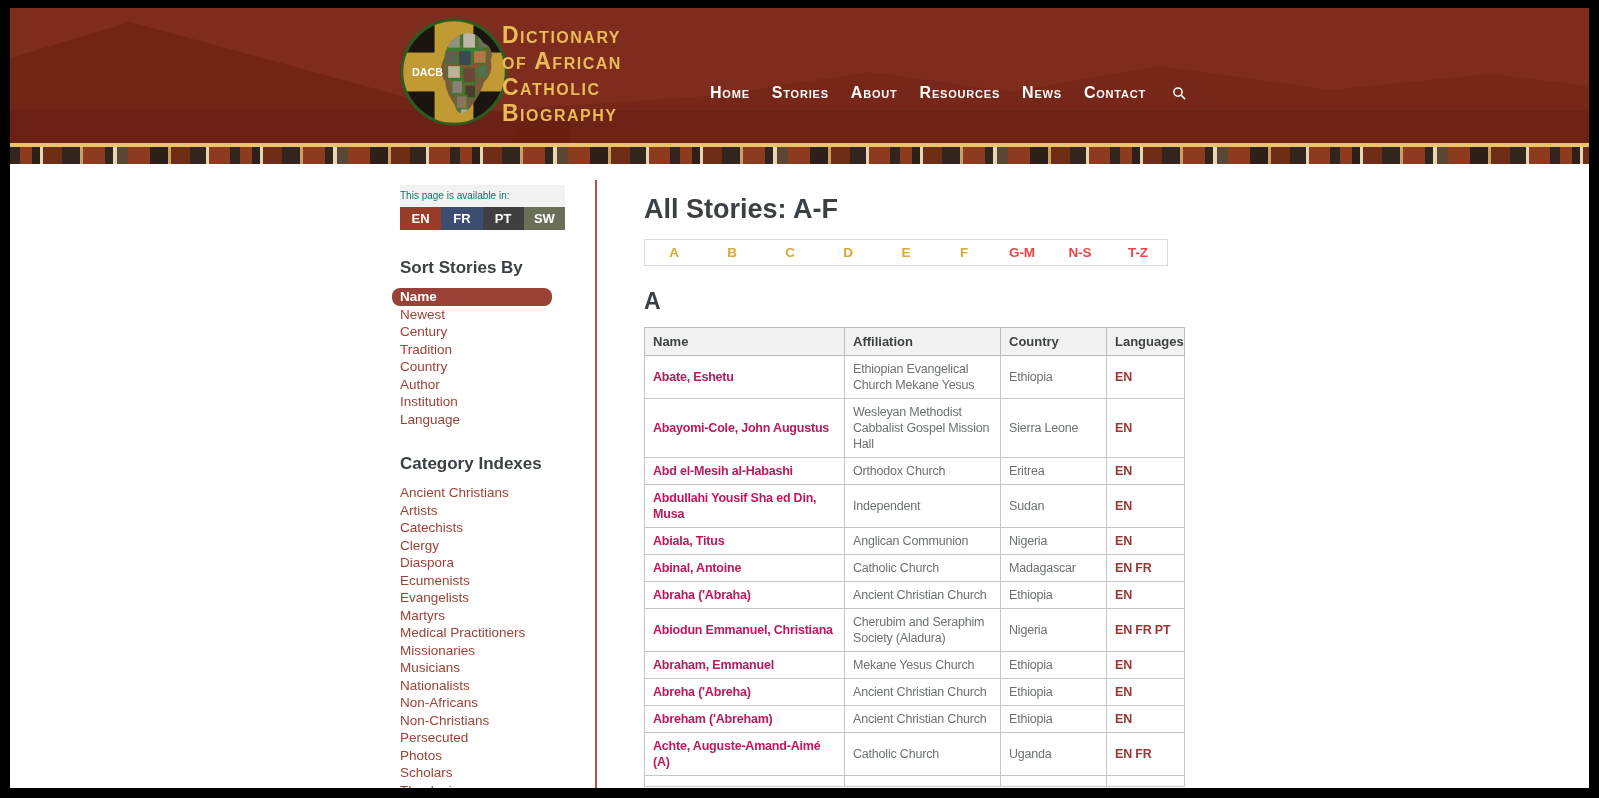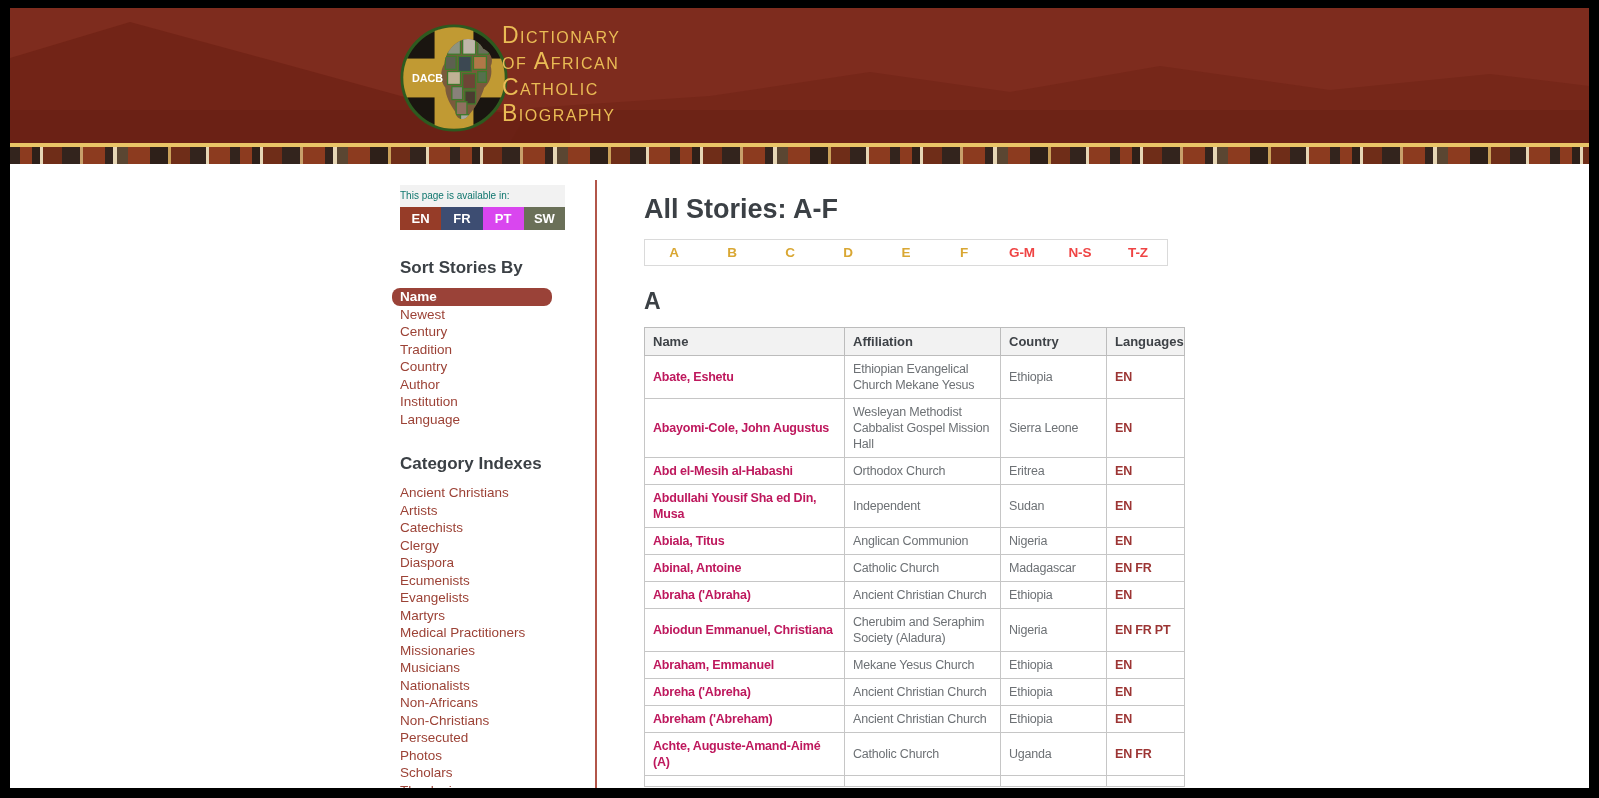--- a/index.html
+++ b/index.html
@@ -19,28 +19,28 @@
 
   
   .site-header {
     position:relative;
     height:135px;
     background:#7e2c1e;
     overflow:hidden;
   }
   .mountains { position:absolute; left:0; top:0; width:1579px; height:135px; }
   .logo {
-    position:absolute; left:390px; top:16px;
+    position:absolute; left:390px; top:10px;
     width:108px; height:108px; cursor:pointer;
   }
   .site-title {
     position:absolute; left:492px; top:14px;
     color:#eabc55;
     font-variant:small-caps;
-    font-size:23px; line-height:26px; font-weight:400;
+    font-size:23px; line-height:26px; font-weight:700;
     letter-spacing:1.5px;
   }
   .main-nav {
     position:absolute; left:700px; top:76px;
     display:flex; align-items:center; gap:22px;
   }
   .main-nav a {
     color:#fff; text-decoration:none;
     font-variant:small-caps; font-weight:600;
     font-size:16px; letter-spacing:0.8px;
@@ -183,36 +183,53 @@
     </div>
 
     <div class="site-title">
 
     <div>Dictionary</div>
         <div>of African</div>
         <div>Catholic</div>
         <div>Biography</div>
       </div>
 
+    <nav class="main-nav">
+      <span style="display:flex;gap:22px;">
+
+      <a>Home</a>
+          <a>Stories</a>
+          <a>About</a>
+          <a>Resources</a>
+          <a>News</a>
+          <a>Contact</a>
+        </span>
+      <span class="search-btn">
+        <svg width="15" height="15" viewBox="0 0 20 20">
+          <circle cx="8" cy="8" r="5.5" fill="none" stroke="#ffffff" stroke-width="2"></circle>
+          <line x1="12.5" y1="12.5" x2="17.5" y2="17.5" stroke="#ffffff" stroke-width="2"></line>
+        </svg>
+      </span>
+    </nav>
   </header>
 
   <div class="gold-line"></div>
   <div class="kente"></div>
 
   <div class="content">
     <div class="divider"></div>
 
     <aside class="sidebar">
       <div class="lang-box">
         <div class="lang-label">This page is available in:</div>
         <div class="lang-buttons">
 
         <a style="background-color: rgb(150, 60, 40);">EN</a>
             <a style="background-color: rgb(61, 77, 114);">FR</a>
-            <a style="background-color: #d946ef;">PT</a>
+            <a style="background-color: #404040;">PT</a>
             <a style="background-color: rgb(106, 112, 88);">SW</a>
           </div>
       </div>
 
       <h3>Sort Stories By</h3>
       <ul class="side-list">
 
           <li class="selected">
             <a>Name</a>
           </li>

